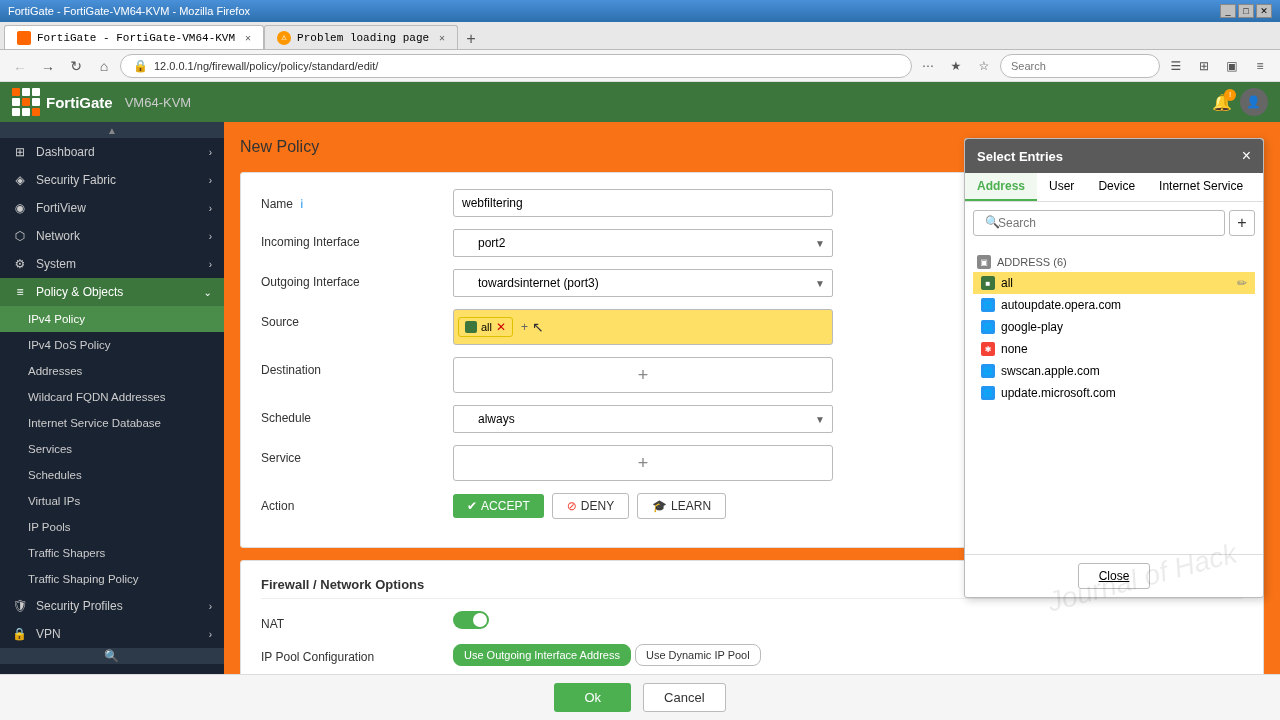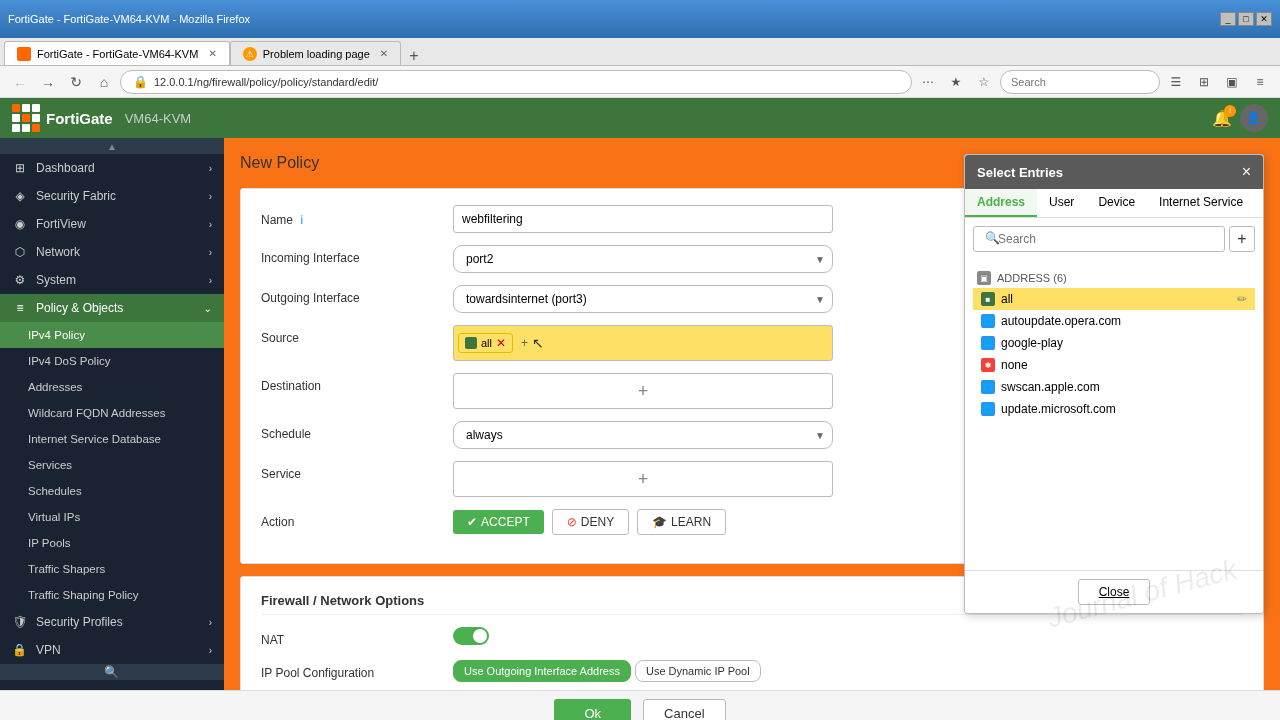--- a/index.html
+++ b/index.html
@@ -1,22 +1,22 @@
 <!DOCTYPE html>
 <html><head>
   <meta charset="utf-8">
   <style>
     * { box-sizing: border-box; margin: 0; padding: 0; }
     body { font-family: 'Segoe UI', Arial, sans-serif; font-size: 12px; background: #d4d0c8; overflow: hidden; width: 1280px; height: 720px; }
-    .title-bar { background: linear-gradient(to bottom, #4a90d9, #2c6fad); height: 38px; display: flex; align-items: center; padding: 0 8px; gap: 8px; }
+    .title-bar { background: linear-gradient(to bottom, #4a90d9, #2c6fad); height: 22px; display: flex; align-items: center; padding: 0 8px; gap: 8px; }
     .title-bar-text { color: white; font-size: 11px; flex: 1; }
     .title-bar-buttons { display: flex; gap: 2px; }
     .title-bar-btn { width: 16px; height: 14px; background: #c0c0c0; border: 1px solid #888; font-size: 9px; display: flex; align-items: center; justify-content: center; cursor: pointer; }
 
-    .tab-bar { background: #e8e8e8; height: 28px; display: flex; align-items: flex-end; padding: 0 4px; border-bottom: 1px solid #bbb; }
+    .tab-bar { background: #e8e8e8; height: 28px; display: flex; align-items: flex-end; padding: 0 4px; border-bottom: 1px solid #bbb; font-family: Liberation Mono, monospace; }
     .tab { height: 24px; padding: 0 12px; display: flex; align-items: center; gap: 6px; background: #f5f5f5; border: 1px solid #bbb; border-bottom: none; border-radius: 3px 3px 0 0; font-size: 11px; cursor: pointer; }
     .tab.active { background: white; z-index: 1; }
     .tab-favicon { width: 14px; height: 14px; background: #ff6600; border-radius: 2px; display: inline-block; }
     .tab-close { font-size: 10px; color: #666; margin-left: 4px; }
     .tab-warning { background: #ff9800; color: white; border-radius: 50%; width: 14px; height: 14px; display: flex; align-items: center; justify-content: center; font-size: 9px; }
     .tab-new { padding: 0 8px; font-size: 16px; color: #555; cursor: pointer; }
 
     .nav-bar { background: #f5f5f5; height: 32px; display: flex; align-items: center; padding: 0 8px; gap: 4px; border-bottom: 1px solid #ddd; }
     .nav-btn { width: 24px; height: 24px; border: none; background: transparent; cursor: pointer; display: flex; align-items: center; justify-content: center; border-radius: 3px; font-size: 14px; color: #555; }
     .nav-btn.disabled { color: #bbb; }
@@ -60,21 +60,21 @@
     .content::-webkit-scrollbar-thumb { background: #bbb; }
 
     .page-title { font-size: 16px; color: #333; margin-bottom: 16px; font-weight: normal; }
 
     .form-section { background: white; border: 1px solid #ddd; border-radius: 3px; padding: 16px 20px; margin-bottom: 12px; }
     .form-row { display: flex; align-items: flex-start; margin-bottom: 12px; gap: 12px; }
     .form-label { width: 180px; font-size: 12px; color: #333; padding-top: 6px; flex-shrink: 0; }
     .form-control { flex: 1; max-width: 380px; }
     .form-input { width: 100%; height: 28px; border: 1px solid #bbb; border-radius: 3px; padding: 0 8px; font-size: 12px; }
     .form-select-wrapper { position: relative; }
-    .form-select { width: 100%; height: 28px; border: 1px solid #bbb; border-radius: 9px; padding: 0 12px; font-size: 12px; appearance: none; background: white; cursor: pointer; }
+    .form-select { width: 100%; height: 28px; border: 1px solid #bbb; border-radius: 2px; padding: 0 24px; font-size: 12px; appearance: none; background: white; cursor: pointer; }
     .select-arrow { position: absolute; right: 8px; top: 50%; transform: translateY(-50%); color: #666; font-size: 10px; pointer-events: none; }
 
     .tag-box { border: 1px solid #bbb; border-radius: 3px; padding: 4px; min-height: 36px; display: flex; flex-wrap: wrap; gap: 4px; align-items: center; background: #ffe066; }
     .tag { background: #ffe066; border: 1px solid #e0c000; border-radius: 3px; padding: 2px 6px; display: flex; align-items: center; gap: 4px; font-size: 11px; }
     .tag-icon { width: 12px; height: 12px; background: #3c763d; border-radius: 2px; display: inline-block; }
     .tag-close { color: #c00; cursor: pointer; font-size: 12px; }
     .tag-add { color: #666; font-size: 18px; cursor: pointer; line-height: 1; }
     .cursor-icon { font-size: 16px; }
 
     .empty-tag-box { border: 1px solid #bbb; border-radius: 3px; padding: 4px; min-height: 36px; display: flex; align-items: center; background: white; }

